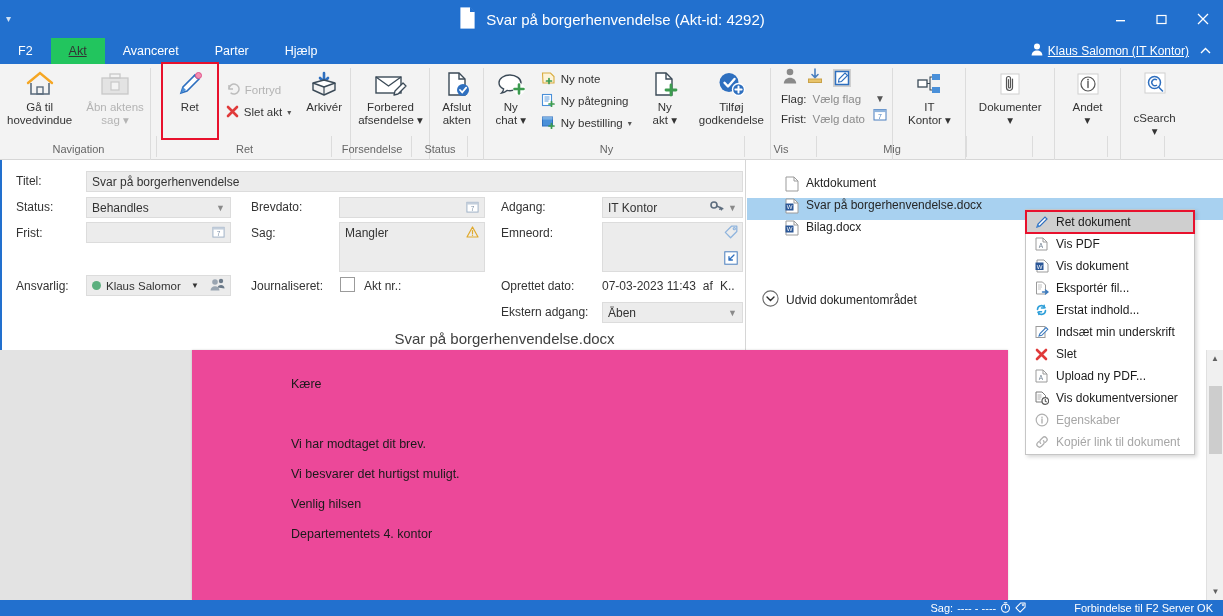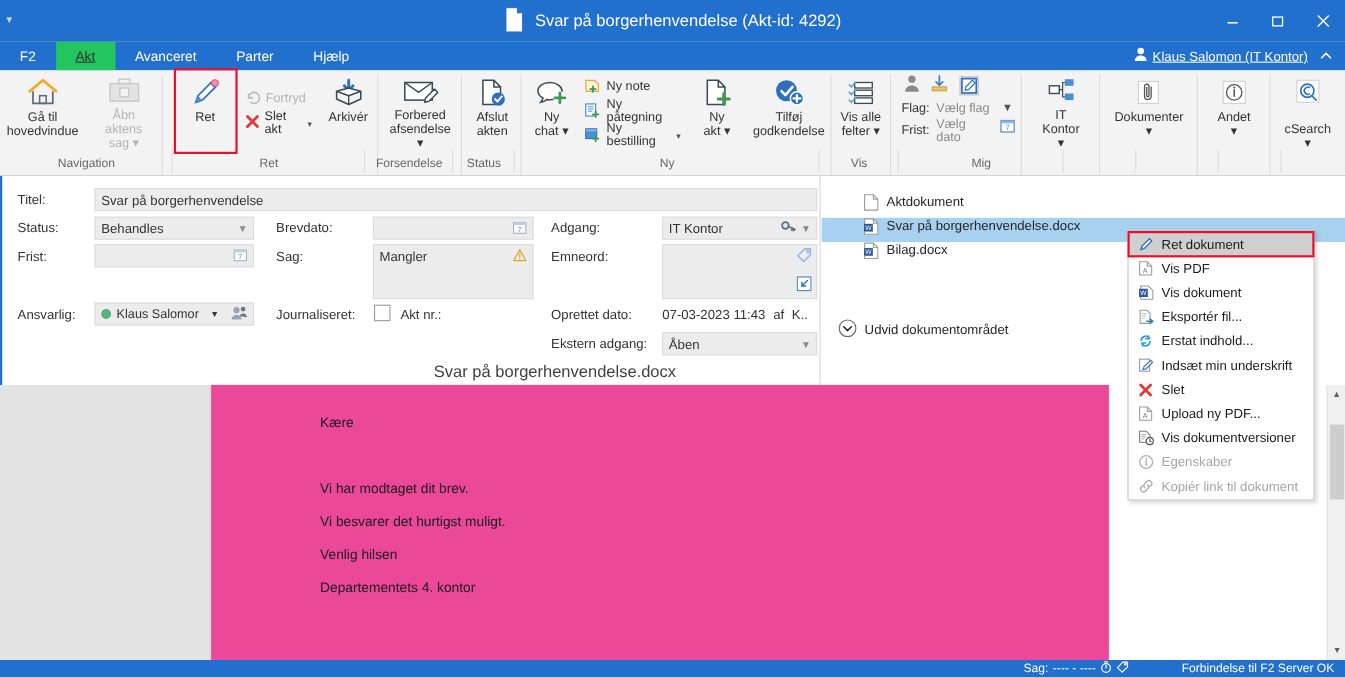--- a/index.html
+++ b/index.html
@@ -405,34 +405,20 @@
             <path d="M8.5 12.8l3.5 3.7 6.5-7.5" stroke="#ffffff" stroke-width="2.4" fill="none" stroke-linecap="round" stroke-linejoin="round"></path>
             <circle cx="22.5" cy="19.5" r="6" fill="#2e6fbf" stroke="#ffffff" stroke-width="1.4"></circle>
             <path d="M22.5 16.4v6.2M19.4 19.5h6.2" stroke="#ffffff" stroke-width="2" stroke-linecap="round"></path>
           </svg>
         </span>
         <span class="lbl">Tilføj
 godkendelse</span>
       </div>
     </div>
 
-    <div class="rgroup">
-      <div class="btn-big">
-        <span class="ico">
-          <svg width="30" height="28" viewBox="0 0 30 28">
-            <rect x="9" y="5" width="16" height="5" fill="#ffffff" stroke="#3b4a57" stroke-width="1.2"></rect>
-            <rect x="9" y="12" width="16" height="5" fill="#ffffff" stroke="#3b4a57" stroke-width="1.2"></rect>
-            <rect x="9" y="19" width="16" height="5" fill="#ffffff" stroke="#3b4a57" stroke-width="1.2"></rect>
-            <path d="M4 7l2 2 3.5-4M4 14l2 2 3.5-4M4 21l2 2 3.5-4" stroke="#5aa0e0" stroke-width="1.4" fill="none" stroke-linecap="round"></path>
-          </svg>
-        </span>
-        <span class="lbl">Vis alle
-felter ▾</span>
-      </div>
-    </div>
 
     <div class="rgroup" style="align-items:flex-start;">
       <div style="display:flex;align-items:center;padding:4px 6px 0 10px;">
         <div style="display:flex;flex-direction:column;gap:2px;margin-top:22px;">
           <div style="display:flex;align-items:center;gap:6px;height:18px;">
             <span style="color:#333;font-size:11.5px;">Flag:</span>
             <span style="color:#8a8a8a;font-size:11.5px;">Vælg flag</span>
           </div>
           <div style="display:flex;align-items:center;gap:6px;height:18px;">
             <span style="color:#333;font-size:11.5px;">Frist:</span>

